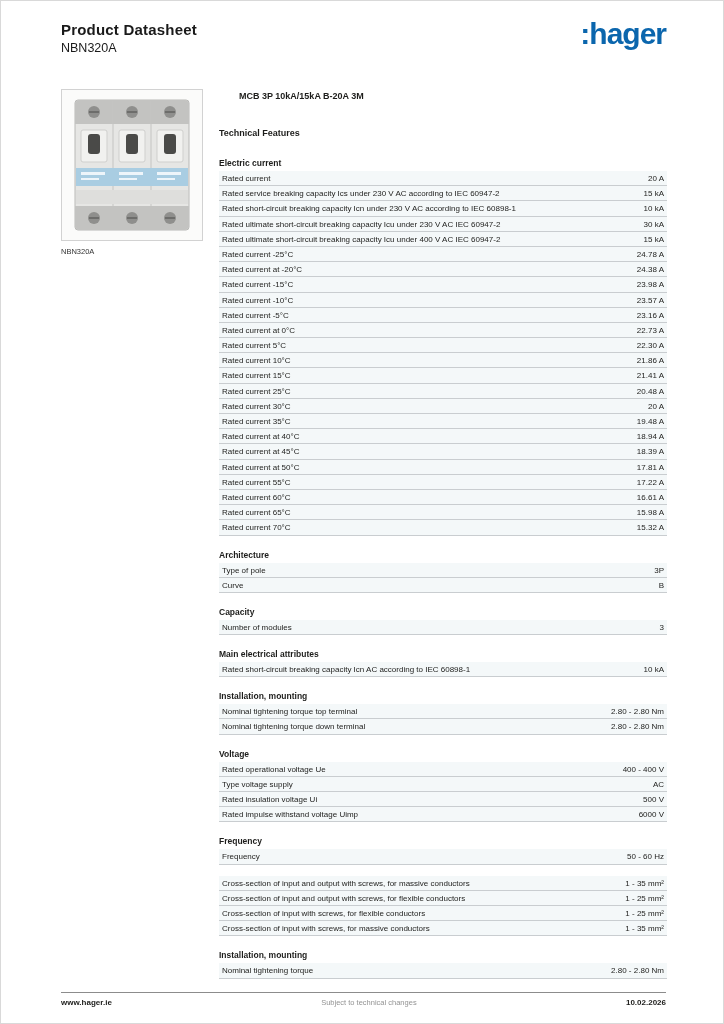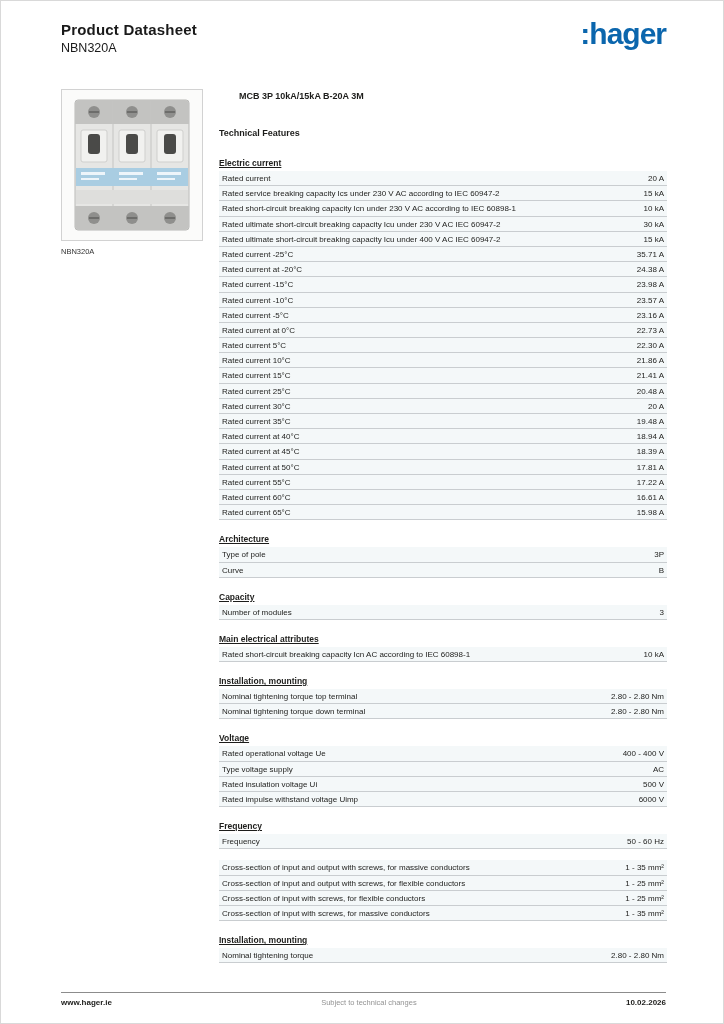--- a/index.html
+++ b/index.html
@@ -27,21 +27,21 @@
     display:flex; align-items:center; justify-content:center;
   }
   .image-caption { font-size:7.5px; margin-top:6px; color:#333; }
 
   
   .content { position:absolute; left:218px; top:90px; width:448px; }
   .content-title { font-size:9px; font-weight:bold; margin-bottom:27px;padding-left:20px; }
   .tech-heading { font-size:9px; font-weight:bold; margin-bottom:17px; }
 
   .section { margin-bottom:11px; }
-  .section-heading { font-size:8.5px; font-weight:bold; padding:3px 0;text-decoration:underline; }
+  .section-heading { font-size:8.5px; font-weight:bold; padding:3px 0; }
   .row {
     display:flex; justify-content:space-between; align-items:flex-end;
     background:#f4f8f9;
     border-bottom:1px solid #c9cdd0;
     padding:3px 3px 2px 3px;
     min-height:14px;
   }
   .row-label { font-size:8px; line-height:1.15; }
   .row-value { font-size:8px; line-height:1.15; white-space:nowrap; padding-left:10px; }
 
@@ -134,21 +134,21 @@
           <div class="row">
             <span class="row-label">Rated ultimate short-circuit breaking capacity Icu under 230 V AC IEC 60947-2</span>
             <span class="row-value">30 kA</span>
           </div>
           <div class="row">
             <span class="row-label">Rated ultimate short-circuit breaking capacity Icu under 400 V AC IEC 60947-2</span>
             <span class="row-value">15 kA</span>
           </div>
           <div class="row">
             <span class="row-label">Rated current -25°C</span>
-            <span class="row-value">35.71 A</span>
+            <span class="row-value">24.78 A</span>
           </div>
           <div class="row">
             <span class="row-label">Rated current at -20°C</span>
             <span class="row-value">24.38 A</span>
           </div>
           <div class="row">
             <span class="row-label">Rated current -15°C</span>
             <span class="row-value">23.98 A</span>
           </div>
           <div class="row">
@@ -203,20 +203,24 @@
             <span class="row-label">Rated current 55°C</span>
             <span class="row-value">17.22 A</span>
           </div>
           <div class="row">
             <span class="row-label">Rated current 60°C</span>
             <span class="row-value">16.61 A</span>
           </div>
           <div class="row">
             <span class="row-label">Rated current 65°C</span>
             <span class="row-value">15.98 A</span>
+          </div>
+          <div class="row">
+            <span class="row-label">Rated current 70°C</span>
+            <span class="row-value">15.32 A</span>
           </div>
         </div>
         <div class="section">
           <div class="section-heading">Architecture</div>
           <div class="row">
             <span class="row-label">Type of pole</span>
             <span class="row-value">3P</span>
           </div>
           <div class="row">
             <span class="row-label">Curve</span>

